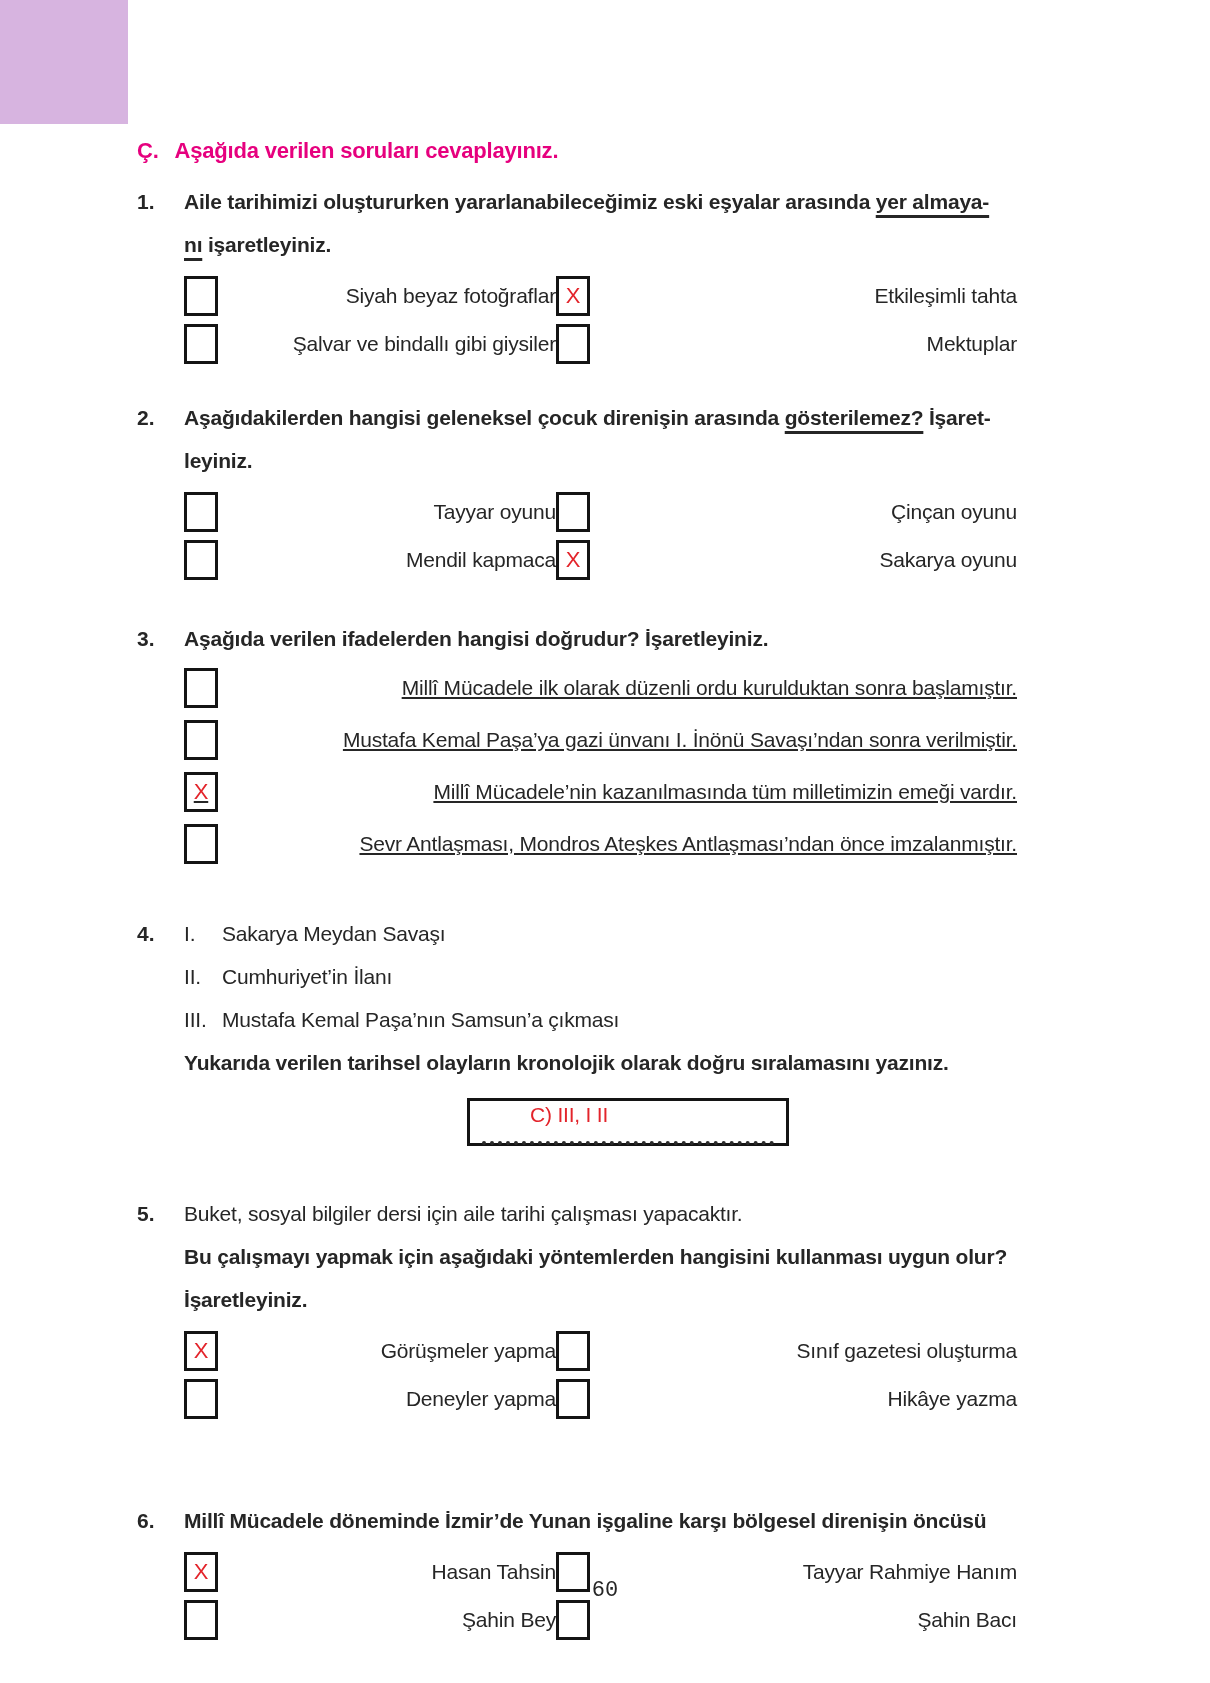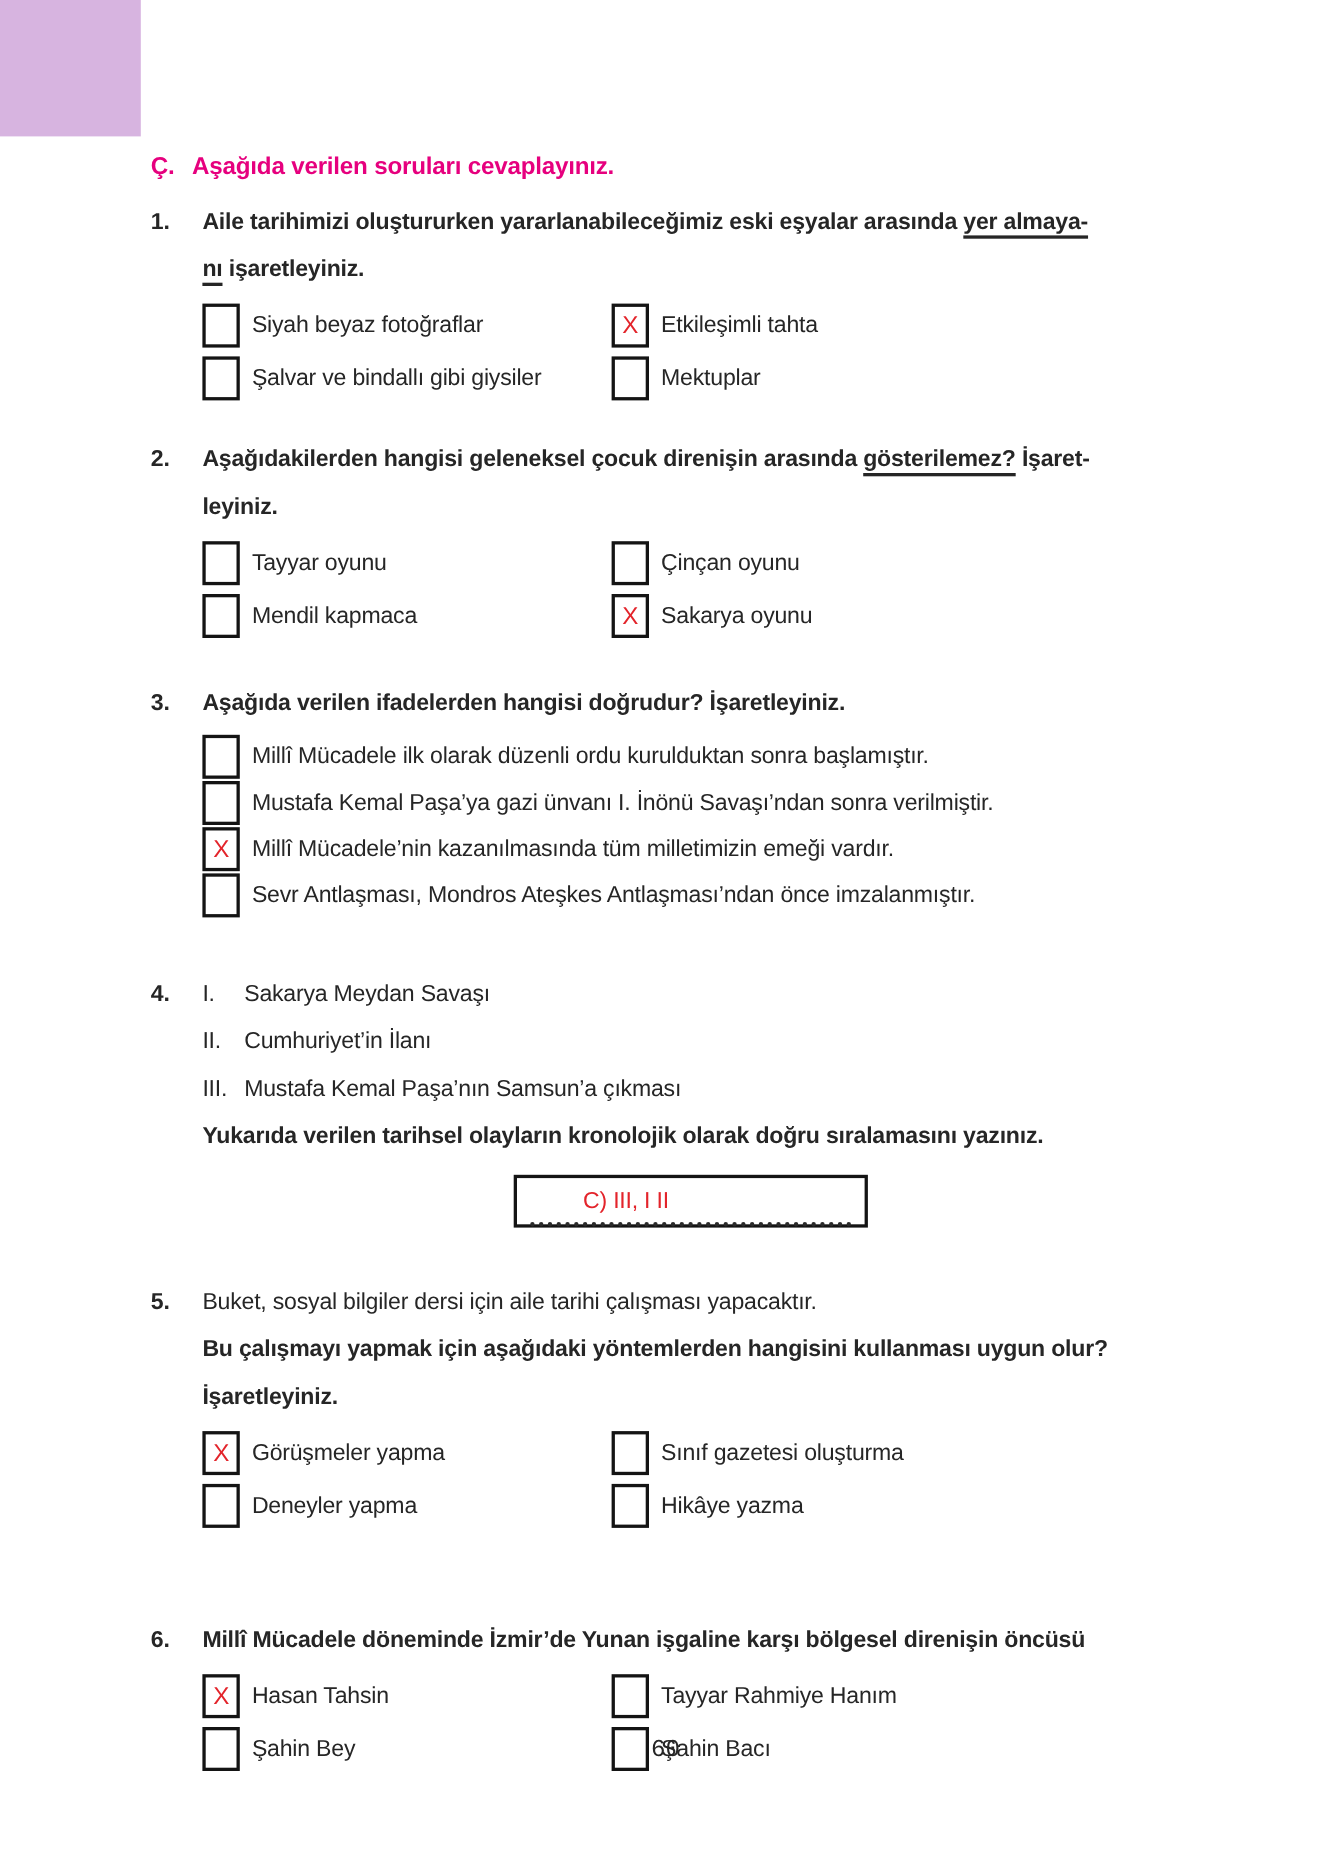--- a/index.html
+++ b/index.html
@@ -35,43 +35,43 @@
     text-underline-offset:6px;
     text-decoration-thickness:2.5px;
   }
   .opts-grid {
     display:grid;
     grid-template-columns:372px auto;
     row-gap:8px;
     margin-top:10px;
   }
   .opts-col {
-    display:flex; flex-direction:column; gap:2px; margin-top:8px;
-  }
-  .opt { display:flex; align-items:center; gap:11px; }
+    display:flex; flex-direction:column; gap:12px; margin-top:8px;text-decoration:underline;
+  }
+  .opt { display:flex; align-items:center; gap:11px;justify-content:space-between; }
   .chkbox {
     width:34px; height:40px; flex-shrink:0;
     border:3px solid #141414; box-sizing:border-box;
     display:flex; align-items:center; justify-content:center;
     color:#e3242b; font-size:22px; font-weight:normal;
     background:#ffffff;
   }
   .opt-label { font-size:21px; font-weight:normal; letter-spacing:-0.2px; }
   .roman-row { display:flex; line-height:43px; font-weight:normal; }
   .roman-num { width:38px; flex-shrink:0; }
   .answer-box {
     width:322px; height:48px;
     border:3px solid #141414; box-sizing:border-box;
     margin:14px 0 0 283px;
     padding:2px 12px 0 12px;
   }
   .answer-inner {
     height:38px;
     border-bottom:4px dotted #2a2a2a;
-    display:flex; align-items:center;
+    display:flex; align-items:flex-start;
     padding-left:48px;
   }
   .answer-text { color:#e3242b; font-size:21px; line-height:24px; }
   .gap-q2 { margin-top:32px; }
   .gap-q3 { margin-top:37px; }
   .gap-q4 { margin-top:48px; }
   .gap-q5 { margin-top:46px; }
   .gap-q6 { margin-top:80px; }
   .page-number {
     position:absolute; left:0; right:0; top:1578px;

